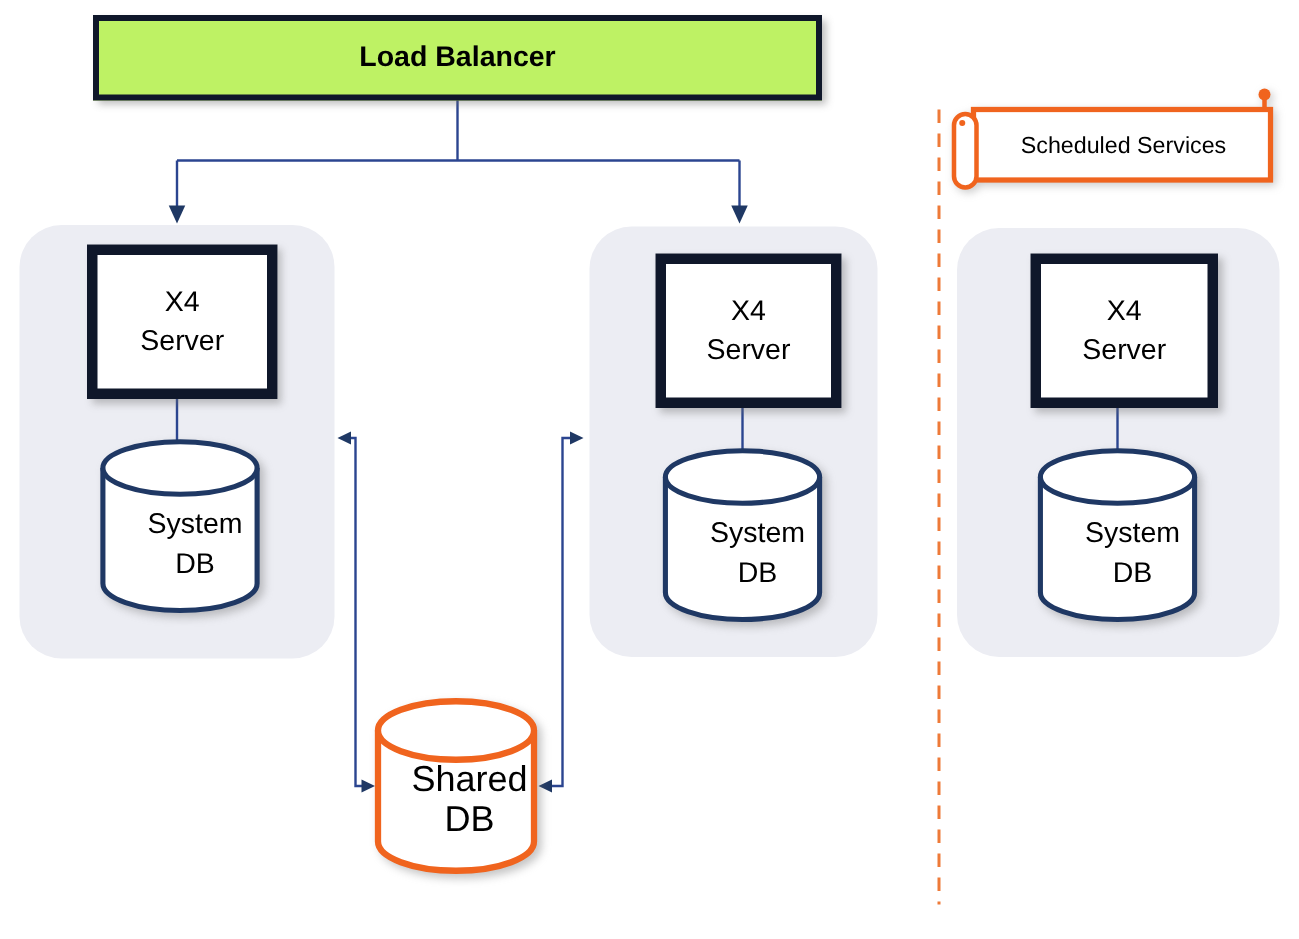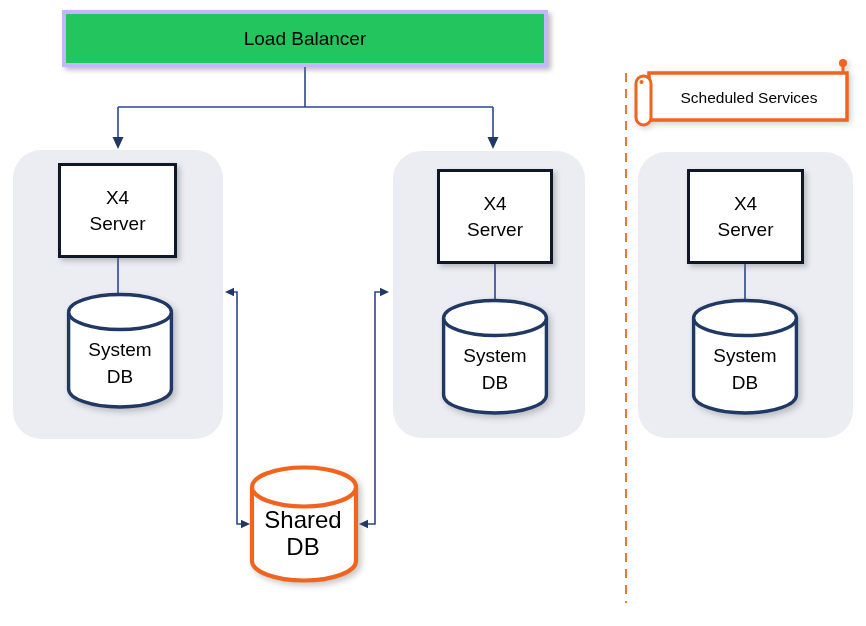--- a/index.html
+++ b/index.html
@@ -22,50 +22,52 @@
     z-index:0;
   }
   .group-left  {left:13px;  top:150px; width:210px; height:289px;}
   .group-mid   {left:393px; top:151px; width:192px; height:287px;}
   .group-right {left:638px; top:152px; width:215px; height:286px;}
 
   
   .lb-box{
     position:absolute;
     left:62px; top:10px; width:478px; height:49px;
-    background:#22c55e;
-    border:4px solid #c4b5fd;
+    background:#bef264;
+    border:4px solid #0f172a;
     box-shadow:3px 3px 5px rgba(110,110,110,0.45);
     display:flex; align-items:center; justify-content:center;
     font-size:19px;
     z-index:2;
+    font-weight:bold;
   }
 
   
   .server-box{
     position:absolute;
     background:#fff;
-    border:3px solid #0f172a;
+    border:7px solid #0f172a;
     box-shadow:3px 3px 5px rgba(110,110,110,0.40);
     display:flex; align-items:center; justify-content:center;
     text-align:center;
     font-size:19px; line-height:26px;
     white-space:pre-line;
     z-index:2;
   }
   .server-left {left:58px;  top:163px; width:113px; height:89px;}
   .server-mid  {left:437px; top:169px; width:110px; height:89px;}
   .server-right{left:687px; top:169px; width:111px; height:89px;}
 
   
   .cyl{position:absolute; z-index:2; filter:drop-shadow(3px 3px 3px rgba(110,110,110,0.40));}
   .cyl-label{
     position:absolute; z-index:3;
     text-align:center; font-size:19px; line-height:27px;
     white-space:pre-line;
+    margin-left:10px;
   }
   .cyl-sys-left {left:66px;  top:292px;}
   .cyl-sys-mid  {left:441px; top:298px;}
   .cyl-sys-right{left:691px; top:298px;}
   .cyl-shared   {left:249px; top:464px;}
   .lbl-sys-left {left:66px;  top:336px; width:108px;}
   .lbl-sys-mid  {left:441px; top:342px; width:108px;}
   .lbl-sys-right{left:691px; top:342px; width:108px;}
   .lbl-shared   {left:249px; top:506px; width:108px; font-size:24px;}
 

